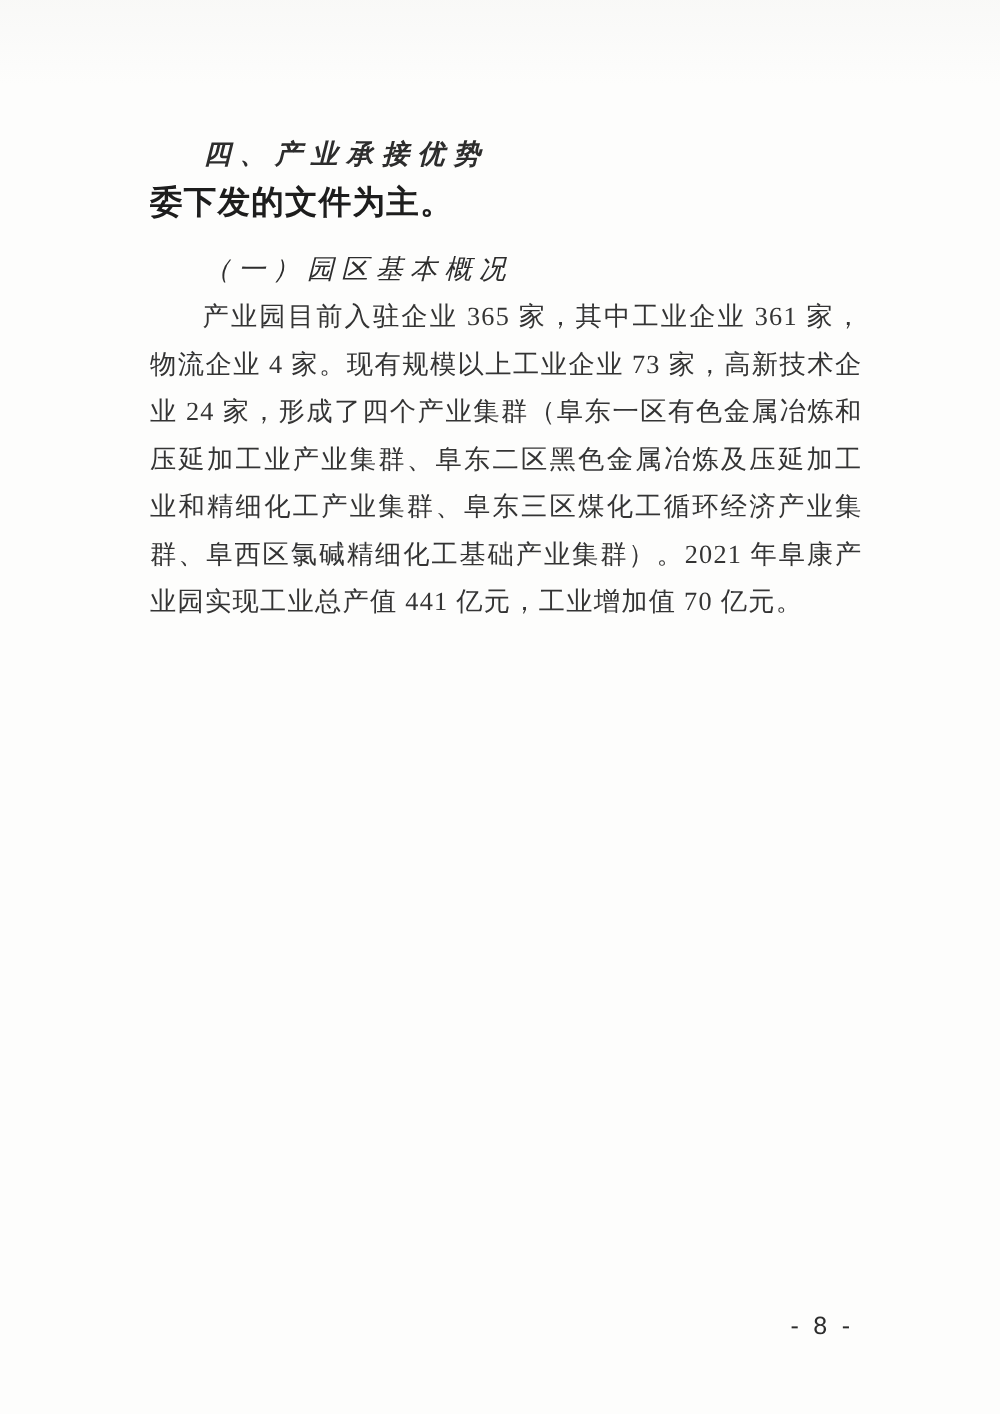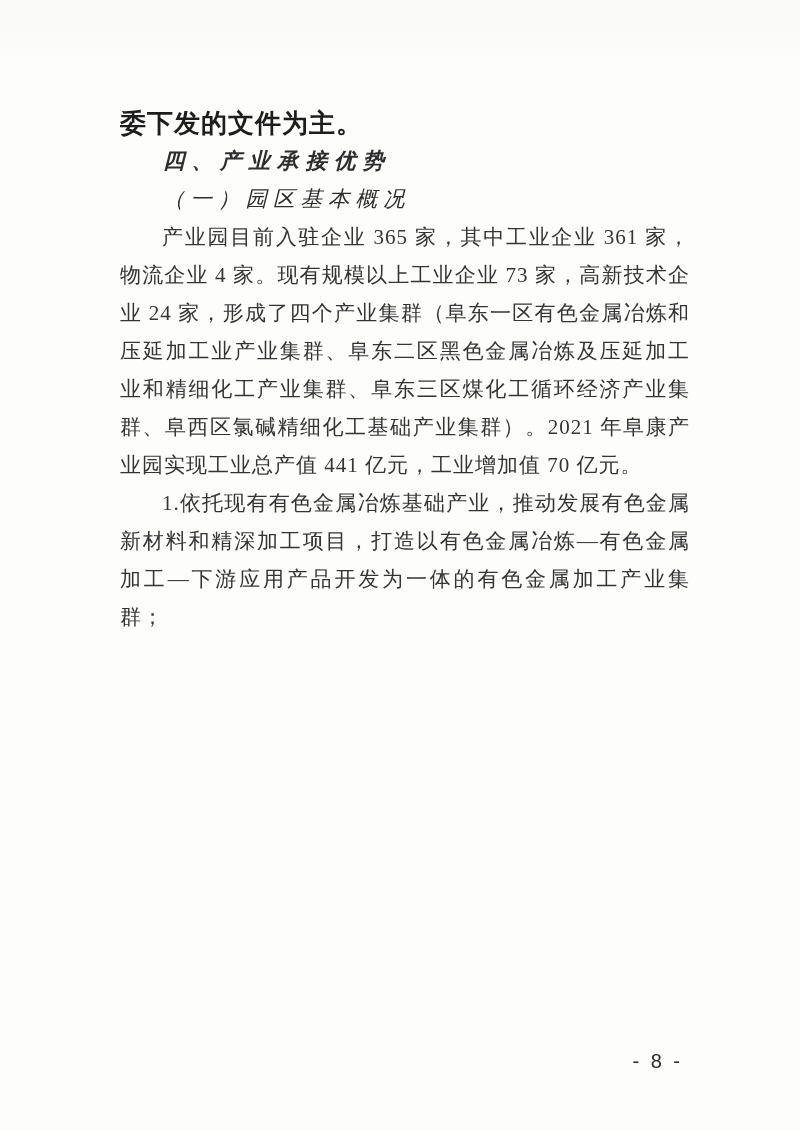--- a/index.html
+++ b/index.html
@@ -53,20 +53,21 @@
     font-size:21.5px;
   }
   .heading-2{
     font-family:"Liberation Serif","DejaVu Serif",serif;
     font-style:italic;
     font-weight:500;
     color:var(--heading-text);
     text-indent:2em;
     letter-spacing:6px;
     font-size:21.5px;
+    margin-top:16px;
   }
   .paragraph{
     text-indent:2em;
     text-align:justify;
     text-justify:inter-character;
   }
   .page-number{
     position:absolute;
     top:1050px;
     right:117px;
@@ -74,20 +75,19 @@
     font-size:20px;
     letter-spacing:3px;
     color:var(--page-number-text);
   }
 </style>
 </head>
 <body>
 
 <div class="page">
   <div class="content">
+    <p class="block heading-1">四、产业承接优势</p>
     <p class="block continuation">委下发的文件为主。</p>
-    <p class="block heading-1">四、产业承接优势</p>
     <p class="block heading-2">（一）园区基本概况</p>
     <p class="block paragraph">产业园目前入驻企业 365 家，其中工业企业 361 家，物流企业 4 家。现有规模以上工业企业 73 家，高新技术企业 24 家，形成了四个产业集群（阜东一区有色金属冶炼和压延加工业产业集群、阜东二区黑色金属冶炼及压延加工业和精细化工产业集群、阜东三区煤化工循环经济产业集群、阜西区氯碱精细化工基础产业集群）。2021 年阜康产业园实现工业总产值 441 亿元，工业增加值 70 亿元。</p>
-    <p class="block paragraph">1.依托现有有色金属冶炼基础产业，推动发展有色金属新材料和精深加工项目，打造以有色金属冶炼—有色金属加工—下游应用产品开发为一体的有色金属加工产业集群；</p>
   </div>
   <div class="page-number">- 8 -</div>
 </div>
 
 </body></html>

